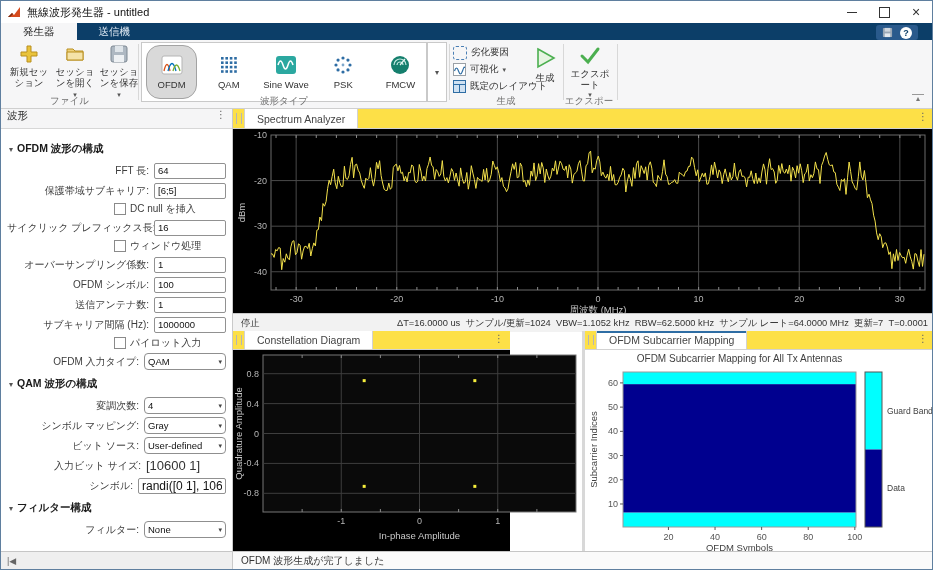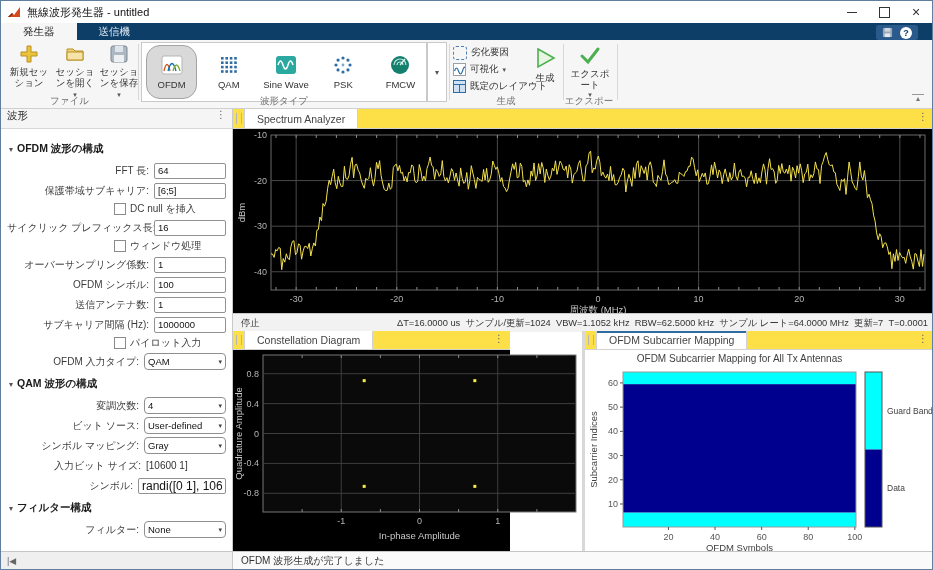--- a/index.html
+++ b/index.html
@@ -42,21 +42,21 @@
   .sec-hdr{font-size:10.5px;font-weight:bold;color:#1a1a1a;margin:7px 0 6px 2px;}
   .sec-hdr .tri{color:#555;font-size:8px;margin-right:4px;}
   .frow{display:flex;align-items:center;height:17px;margin-bottom:3px;}
   .frow .flabel{flex:1;text-align:right;font-size:10px;color:#3d3d3d;padding-right:5px;white-space:nowrap;overflow:hidden;}
   .txt{width:64px;height:14px;border:1px solid #919191;border-radius:2px;font-size:9.5px;padding:0 3px;color:#111;
        font-family:"Liberation Sans","DejaVu Sans",sans-serif;}
   .txt.wide{width:80px;font-size:12px;}
   .sel{width:74px;height:15px;border:1px solid #8f8f8f;border-radius:4px;background:#fff;display:flex;align-items:center;
        font-size:9.5px;padding:0 3px;color:#111;}
   .sel .arr{margin-left:auto;font-size:7px;color:#444;}
-  .statval{width:80px;font-size:10px;color:#333;}
+  .statval{width:80px;font-size:13px;color:#333;}
   .cbrow{display:flex;align-items:center;height:14px;margin-bottom:3px;}
   .cbrow .sp{flex:1;}
   .cbx{width:10px;height:10px;border:1px solid #8a8a8a;background:#fff;margin-right:4px;flex:none;}
   .cblabel{font-size:10px;color:#3d3d3d;white-space:nowrap;width:96px;}
   
   .panel{position:absolute;box-sizing:border-box;}
   .ptabrow{height:19px;background:#fde047;border-bottom:1px solid #d2d2d2;display:flex;align-items:stretch;position:relative;}
   .grip{width:4px;margin:4px 2px 4px 3px;border-left:1px solid #b5b5b5;border-right:1px solid #b5b5b5;}
   .ptab{background:#fff;border-right:1px solid #d2d2d2;border-left:1px solid #d2d2d2;display:flex;align-items:center;
         padding:0 12px;font-size:10.5px;color:#444;position:relative;}
@@ -299,30 +299,30 @@
         </div>
         <div class="sec-hdr"><span class="tri">▾</span><span>QAM 波形の構成</span></div>
         <div class="frow">
           <span class="flabel">変調次数:</span>
           <div class="sel">
             <span>4</span>
             <span class="arr">▾</span>
           </div>
         </div>
         <div class="frow">
+          <span class="flabel">シンボル マッピング:</span>
+          <div class="sel">
+            <span>Gray</span>
+            <span class="arr">▾</span>
+          </div>
+        </div>
+        <div class="frow">
           <span class="flabel">ビット ソース:</span>
           <div class="sel">
             <span>User-defined</span>
-            <span class="arr">▾</span>
-          </div>
-        </div>
-        <div class="frow">
-          <span class="flabel">シンボル マッピング:</span>
-          <div class="sel">
-            <span>Gray</span>
             <span class="arr">▾</span>
           </div>
         </div>
         <div class="frow">
           <span class="flabel">入力ビット サイズ:</span>
           <span class="statval">[10600 1]</span>
         </div>
         <div class="frow">
           <span class="flabel">シンボル:</span>
           <input class="txt wide" type="text" value="randi([0 1], 10600, 1)" style="">

